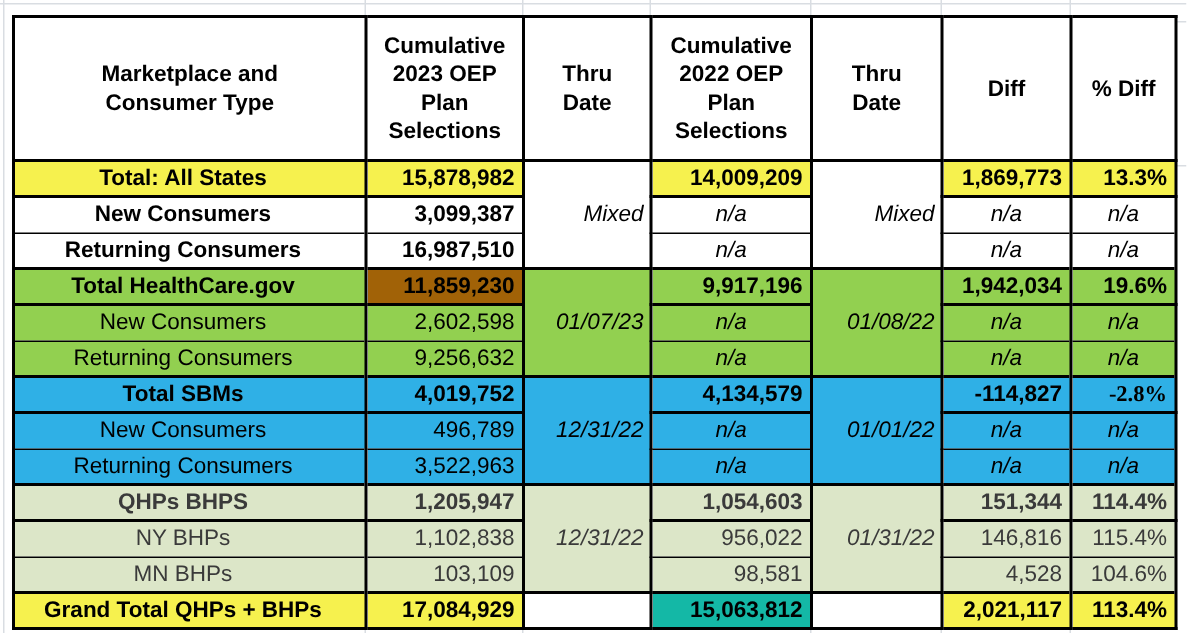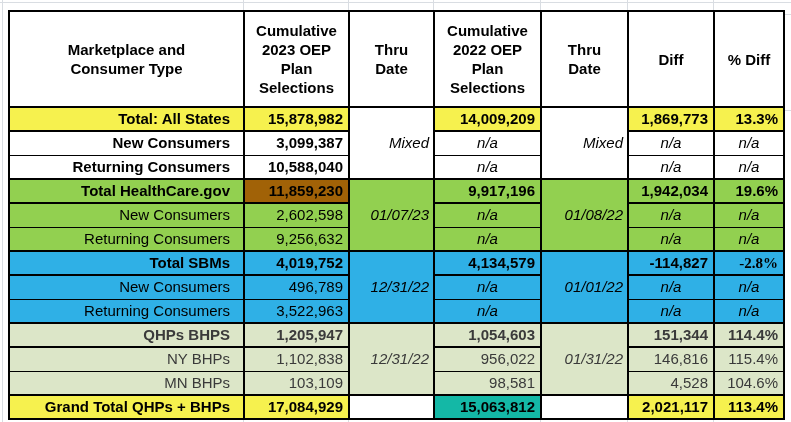--- a/index.html
+++ b/index.html
@@ -18,21 +18,21 @@
   th { border-top-width:2px; border-bottom-width:2px; background:#fff;
        font-weight:bold; text-align:center; vertical-align:middle;
        height:96px; line-height:19px; white-space:pre-line; }
   .hwrap { margin:0 auto; }
   th.c1 .hwrap { max-width:140px; }
   th.c3 .hwrap, th.c5 .hwrap { max-width:46px; }
 
   tr.r { height:24px; }
   tr.grand { height:22px; }
   td { height:24px; line-height:20px; vertical-align:middle; white-space:nowrap; }
-  td.lbl { text-align:right; padding-right:13px; }
+  td.lbl { text-align:center; padding-right:13px; }
   td.num { text-align:right; padding-right:5px; font-variant-numeric:tabular-nums; }
   td.ctr { text-align:right; font-style:italic; }
   td.na  { text-align:center; font-style:italic; }
   .b { font-weight:bold; }
   tr.sec > td { border-top-width:2px; }
   tr.tot > td { border-bottom-width:2px; }
 </style>
 </head>
 <body>
 
@@ -87,21 +87,21 @@
         </tr>
         <tr class="r">
           <td class="lbl b" style="background: rgb(255, 255, 255); color: rgb(0, 0, 0);">New Consumers</td>
           <td class="num b" style="background: rgb(255, 255, 255); color: rgb(0, 0, 0);">3,099,387</td>
           <td class="na" style="background: rgb(255, 255, 255); color: rgb(0, 0, 0);">n/a</td>
           <td class="na" style="background: rgb(255, 255, 255); color: rgb(0, 0, 0);">n/a</td>
           <td class="na" style="background: rgb(255, 255, 255); color: rgb(0, 0, 0);">n/a</td>
         </tr>
         <tr class="r">
           <td class="lbl b" style="background: rgb(255, 255, 255); color: rgb(0, 0, 0);">Returning Consumers</td>
-          <td class="num b" style="background: rgb(255, 255, 255); color: rgb(0, 0, 0);">10,588,040</td>
+          <td class="num b" style="background: rgb(255, 255, 255); color: rgb(0, 0, 0);">16,987,510</td>
           <td class="na" style="background: rgb(255, 255, 255); color: rgb(0, 0, 0);">n/a</td>
           <td class="na" style="background: rgb(255, 255, 255); color: rgb(0, 0, 0);">n/a</td>
           <td class="na" style="background: rgb(255, 255, 255); color: rgb(0, 0, 0);">n/a</td>
         </tr>
         <tr class="r sec tot">
           <td class="lbl b" style="background: rgb(146, 208, 80); color: rgb(0, 0, 0);">Total HealthCare.gov</td>
           <td class="num b" style="background: #a16207; color: rgb(0, 0, 0); text-align: right;">11,859,230</td>
           <td rowspan="3" class="ctr" style="background: rgb(146, 208, 80); color: rgb(0, 0, 0);">01/07/23</td>
           <td class="num b" style="background: rgb(146, 208, 80); color: rgb(0, 0, 0);">9,917,196</td>
           <td rowspan="3" class="ctr" style="background: rgb(146, 208, 80); color: rgb(0, 0, 0);">01/08/22</td>

